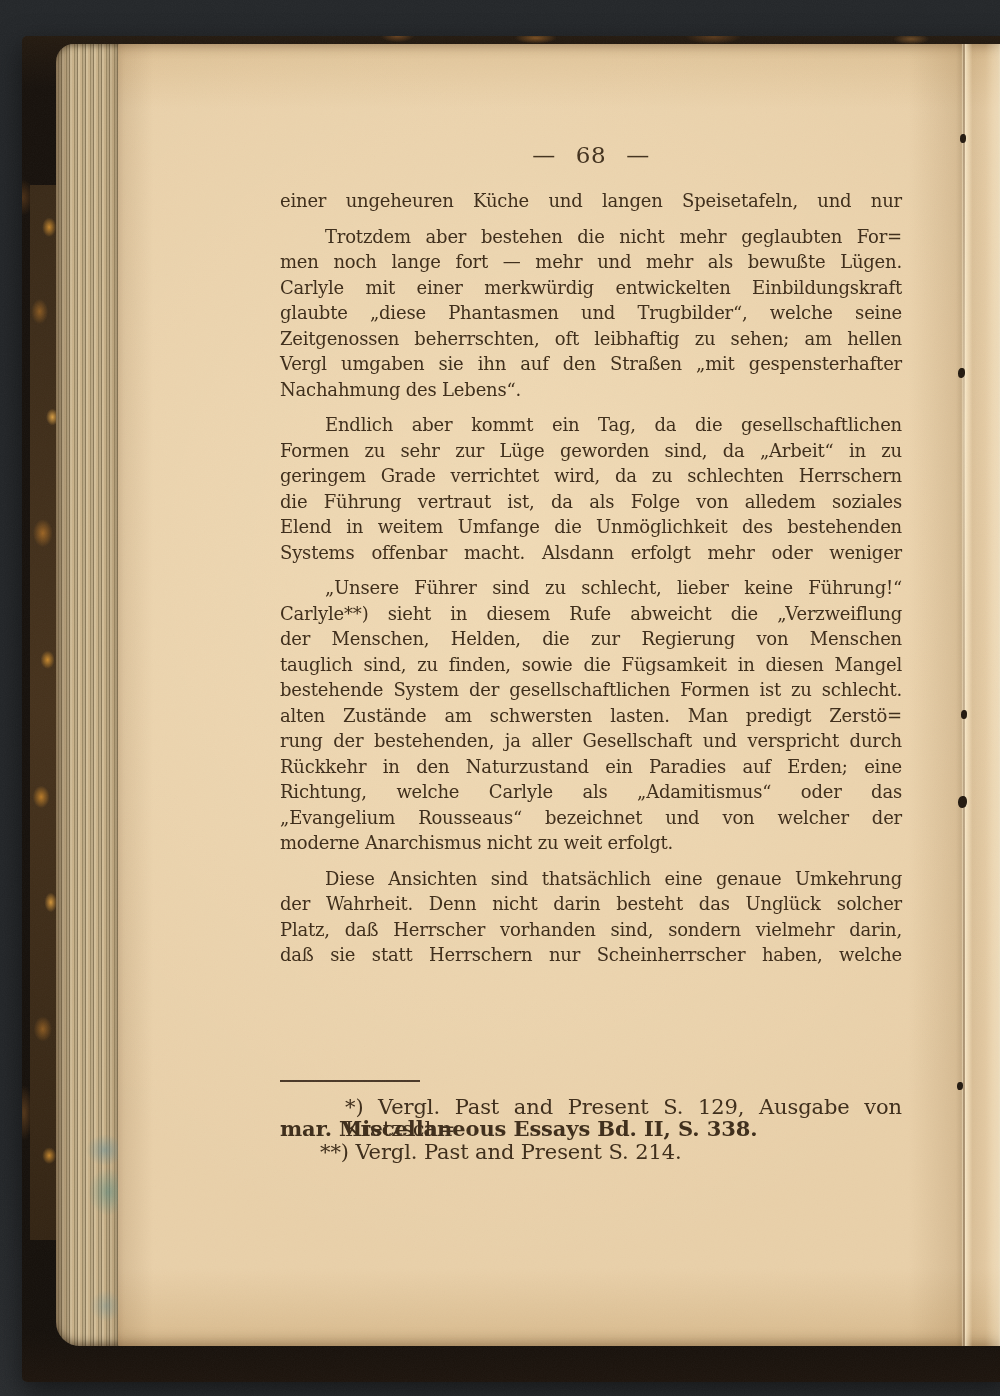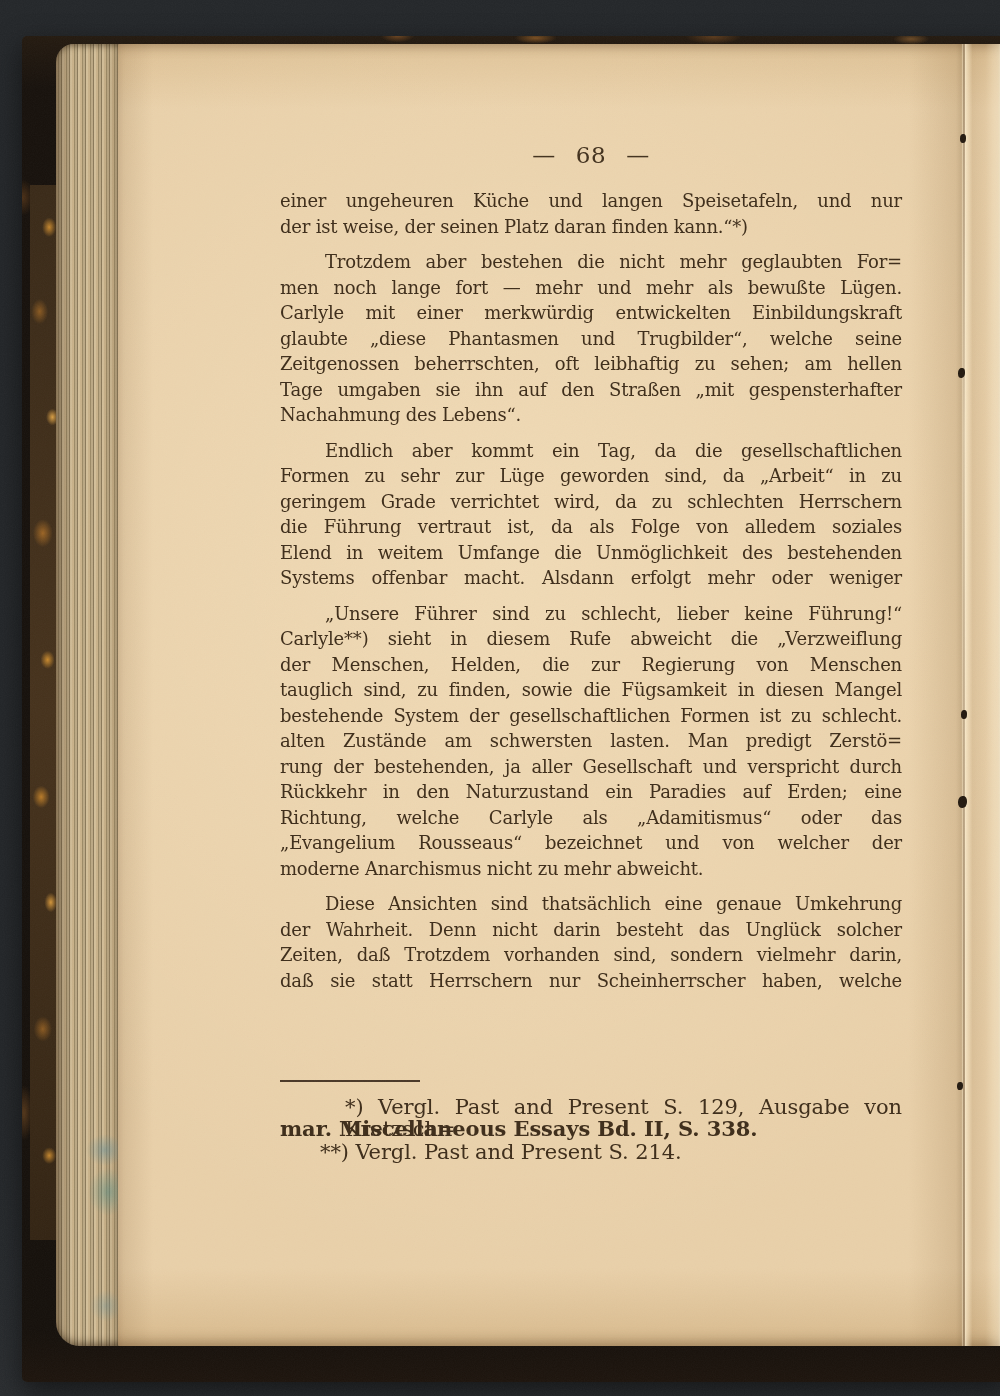--- a/index.html
+++ b/index.html
@@ -152,29 +152,28 @@
     <div class="hole h4"></div>
     <div class="hole h5"></div>
 
     <div class="header">
       <span>—</span><span class="pnum">68</span><span>—</span>
     </div>
 
     <div class="body-text">
         <div class="para">
           <div class="line">einer ungeheuren Küche und langen Speisetafeln, und nur</div>
-          <div class="line end">der ist weise, der seinen Platz daran finden kann.“*)</div>
         </div>
         <div class="para">
           <div class="line indent">Trotzdem aber bestehen die nicht mehr geglaubten For=</div>
           <div class="line">men noch lange fort — mehr und mehr als bewußte Lügen.</div>
           <div class="line">Carlyle mit einer merkwürdig entwickelten Einbildungskraft</div>
           <div class="line">glaubte „diese Phantasmen und Trugbilder“, welche seine</div>
           <div class="line">Zeitgenossen beherrschten, oft leibhaftig zu sehen; am hellen</div>
-          <div class="line">Tage umgaben sie ihn auf den Straßen „mit gespensterhafter</div>
+          <div class="line">Vergl umgaben sie ihn auf den Straßen „mit gespensterhafter</div>
           <div class="line end">Nachahmung des Lebens“.</div>
         </div>
         <div class="para">
           <div class="line indent">Endlich aber kommt ein Tag, da die gesellschaftlichen</div>
           <div class="line">Formen zu sehr zur Lüge geworden sind, da „Arbeit“ in zu</div>
           <div class="line">geringem Grade verrichtet wird, da zu schlechten Herrschern</div>
           <div class="line">die Führung vertraut ist, da als Folge von alledem soziales</div>
           <div class="line">Elend in weitem Umfange die Unmöglichkeit des bestehenden</div>
           <div class="line">Systems offenbar macht. Alsdann erfolgt mehr oder weniger</div>
         </div>
@@ -182,26 +181,26 @@
           <div class="line indent">„Unsere Führer sind zu schlecht, lieber keine Führung!“</div>
           <div class="line">Carlyle**) sieht in diesem Rufe abweicht die „Verzweiflung</div>
           <div class="line">der Menschen, Helden, die zur Regierung von Menschen</div>
           <div class="line">tauglich sind, zu finden, sowie die Fügsamkeit in diesen Mangel</div>
           <div class="line">bestehende System der gesellschaftlichen Formen ist zu schlecht.</div>
           <div class="line">alten Zustände am schwersten lasten. Man predigt Zerstö=</div>
           <div class="line">rung der bestehenden, ja aller Gesellschaft und verspricht durch</div>
           <div class="line">Rückkehr in den Naturzustand ein Paradies auf Erden; eine</div>
           <div class="line">Richtung, welche Carlyle als „Adamitismus“ oder das</div>
           <div class="line">„Evangelium Rousseaus“ bezeichnet und von welcher der</div>
-          <div class="line end">moderne Anarchismus nicht zu mehr abweicht.</div>
+          <div class="line end">moderne Anarchismus nicht zu weit erfolgt.</div>
         </div>
         <div class="para">
           <div class="line indent">Diese Ansichten sind thatsächlich eine genaue Umkehrung</div>
           <div class="line">der Wahrheit. Denn nicht darin besteht das Unglück solcher</div>
-          <div class="line">Zeiten, daß Trotzdem vorhanden sind, sondern vielmehr darin,</div>
+          <div class="line">Platz, daß Herrscher vorhanden sind, sondern vielmehr darin,</div>
           <div class="line">daß sie statt Herrschern nur Scheinherrscher haben, welche</div>
         </div>
       </div>
 
     <div class="fn-rule"></div>
     <div class="footnotes">
         <div class="fline" style="padding-left: 65px;">*) Vergl. Past and Present S. 129, Ausgabe von Kretzsch=</div>
         <div class="fline end" style="padding-left: 0px; font-weight: bold;">mar. Miscellaneous Essays Bd. II, S. 338.</div>
         <div class="fline end" style="padding-left: 40px;">**) Vergl. Past and Present S. 214.</div>
       </div>

